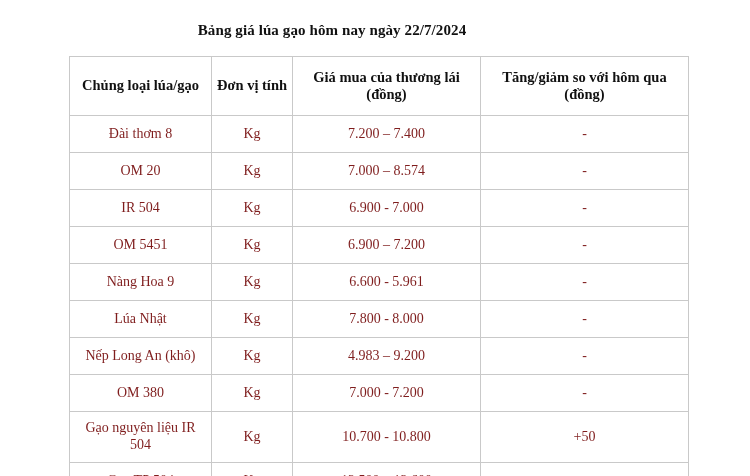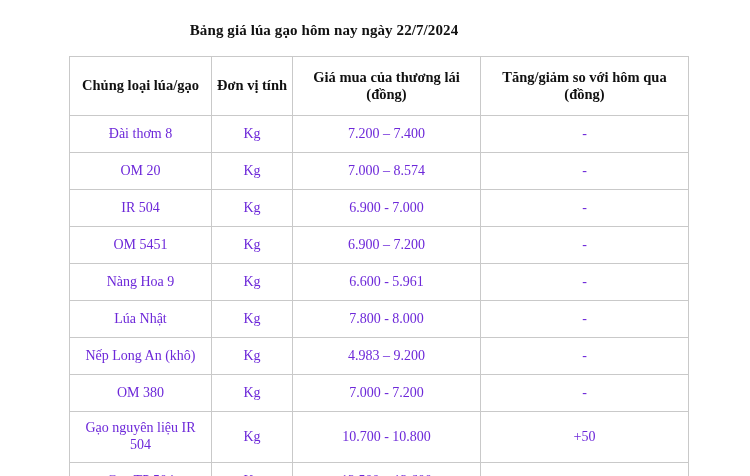--- a/index.html
+++ b/index.html
@@ -18,21 +18,21 @@
   .page {
     position: relative;
     width: 750px;
     height: 476px;
     background: #ffffff;
     box-sizing: border-box;
   }
   .page-title {
     position: absolute;
     top: 22px;
-    left: 0;
+    left: 8px;
     width: 648px;
     text-align: center;
     font-size: 15px;
     font-weight: bold;
     color: #111111;
     letter-spacing: 0.1px;
   }
   .table-wrap {
     position: absolute;
     top: 56px;
@@ -58,21 +58,21 @@
     font-size: 14.5px;
     height: 52px;
     line-height: 1.18;
     color: #111111;
   }
   table.price-table tbody td {
     font-weight: normal;
     font-size: 14px;
     height: 30px;
     line-height: 1.2;
-    color: #6d28d9;
+    color: #7f1d1d;
   }
   table.price-table tbody tr.tall td {
     height: 44px;
   }
   col.c-type  { width: 142px; }
   col.c-unit  { width: 81px;  }
   col.c-price { width: 188px; }
   col.c-delta { width: 208px; }
 </style>
 </head>

